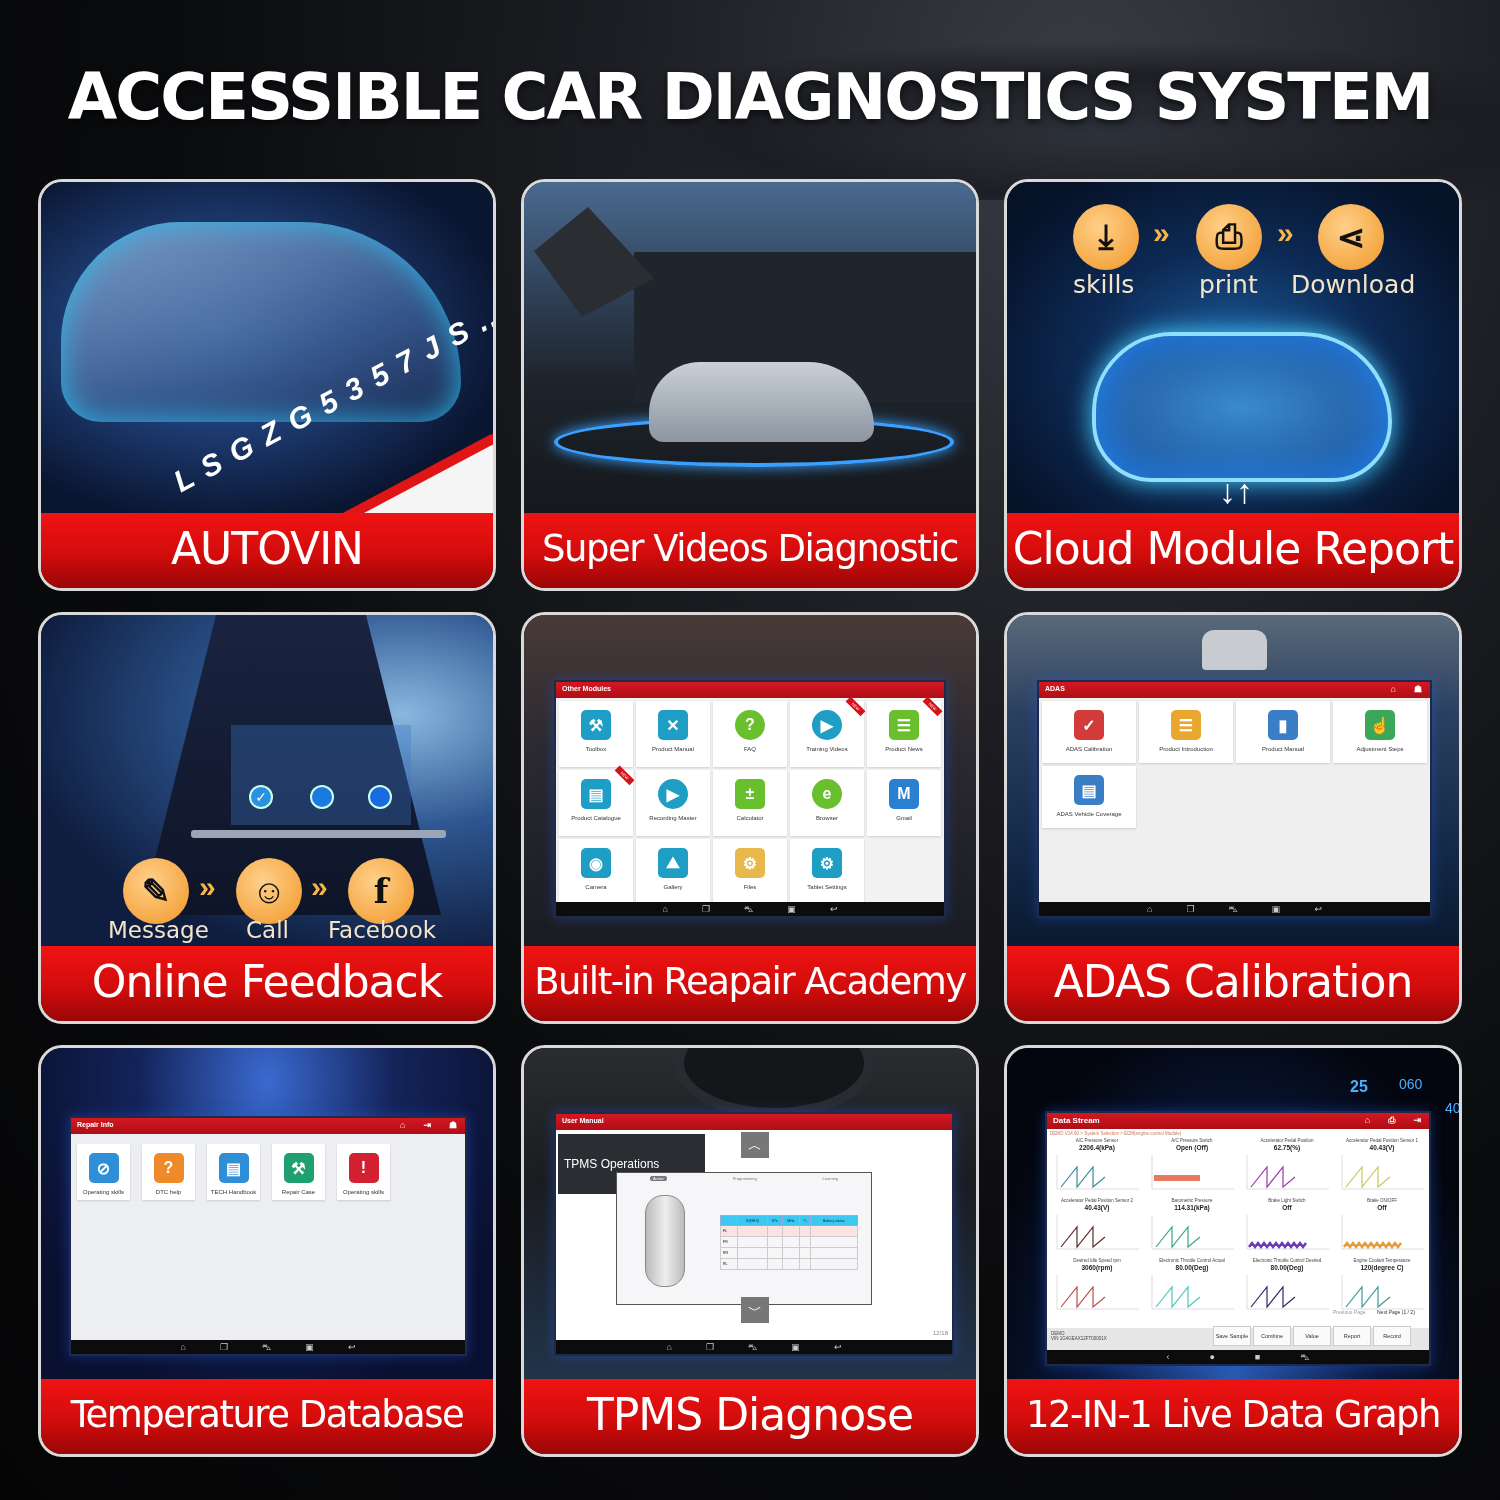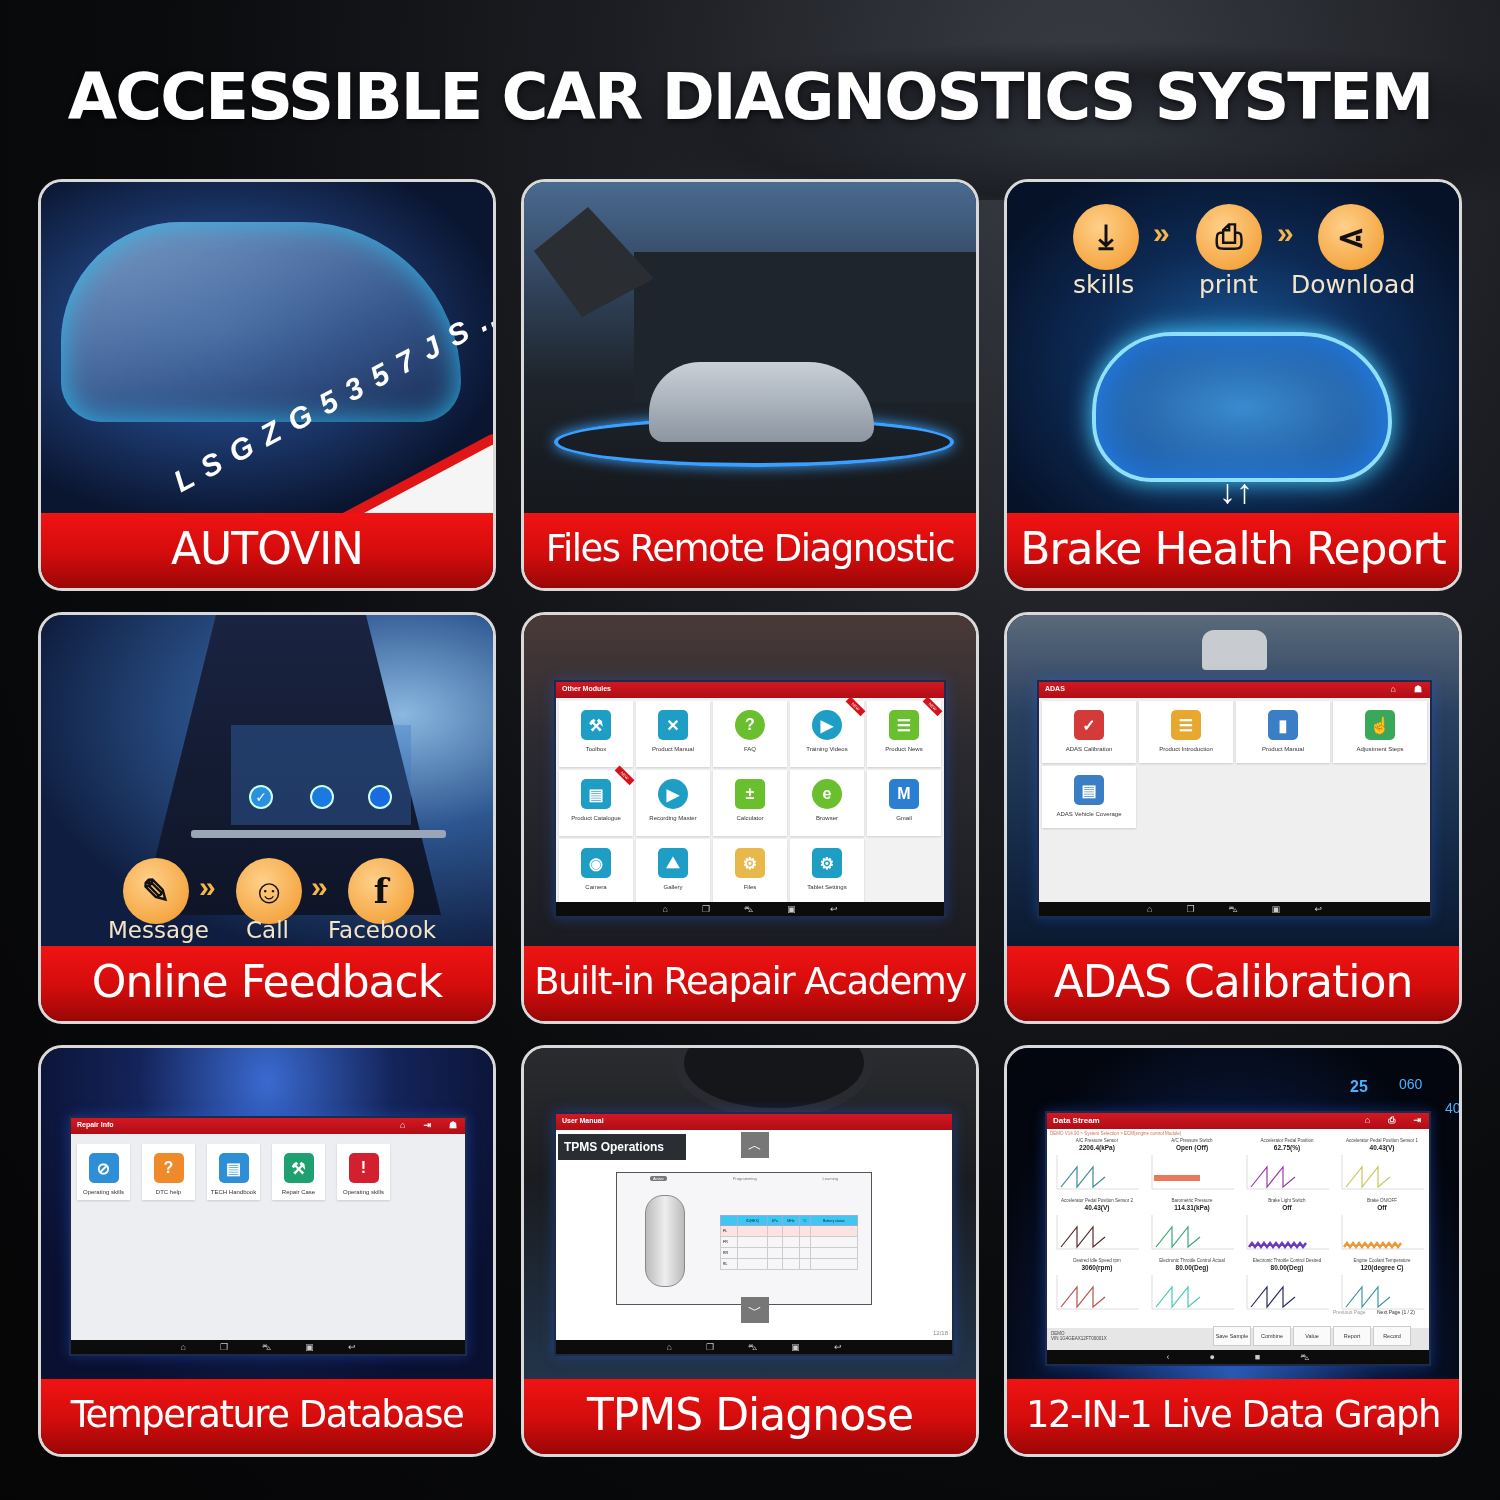--- a/index.html
+++ b/index.html
@@ -56,37 +56,37 @@
     <div class="label">AUTOVIN</div>
   </div>
 
   <div class="card" style="left:483px;top:0">
     <div class="scene" style="background:linear-gradient(#4a6a90 0%,#2e3f55 35%,#1e242c 60%,#15181c 100%)">
       <div style="position:absolute;left:110px;top:70px;width:345px;height:150px;background:#1f252c"></div>
       <div style="position:absolute;left:10px;top:25px;width:120px;height:110px;background:#2a2e33;clip-path:polygon(45% 0,100% 65%,40% 100%,0 40%)"></div>
       <div style="position:absolute;left:30px;top:235px;width:400px;height:50px;border-radius:50%;border:4px solid #3aa0ff;box-shadow:0 0 14px #3aa0ff"></div>
       <div style="position:absolute;left:125px;top:180px;width:225px;height:80px;border-radius:70px 90px 20px 20px;background:linear-gradient(#c9d0d8,#8c95a0)"></div>
     </div>
-    <div class="label sm">Files Remote Diagnostic</div>
+    <div class="label sm">Super Videos Diagnostic</div>
   </div>
 
   <div class="card" style="left:966px;top:0">
     <div class="scene" style="background:radial-gradient(ellipse at 50% 55%,#1c5fa0 0%,#0d2a55 45%,#061228 85%)">
       <div class="oc" style="left:66px;top:22px">⤓</div>
       <div class="chev" style="left:146px;top:34px">»</div>
       <div class="oc" style="left:189px;top:22px">⎙</div>
       <div class="chev" style="left:270px;top:34px">»</div>
       <div class="oc" style="left:311px;top:22px">⋖</div>
       <div class="otxt" style="left:66px;top:88px">skills</div>
       <div class="otxt" style="left:192px;top:88px">print</div>
       <div class="otxt" style="left:284px;top:88px">Download</div>
       <div style="position:absolute;left:85px;top:150px;width:300px;height:150px;border:4px solid #8fe0ff;border-radius:80px 90px 60px 60px;background:radial-gradient(#3a8ad0,#1a4a88);box-shadow:0 0 25px #4cf,0 0 50px #28f inset"></div>
       <div style="position:absolute;left:212px;top:290px;color:#fff;font-size:34px;font-weight:bold">↓↑</div>
     </div>
-    <div class="label">Brake Health Report</div>
+    <div class="label">Cloud Module Report</div>
   </div>
 
   <div class="card" style="left:0;top:433px">
     <div class="scene" style="background:radial-gradient(ellipse at 80% 30%,#8ab8e0 0%,#2d5690 35%,#0f1e40 75%)">
       <div style="position:absolute;left:100px;top:0;width:300px;height:300px;background:linear-gradient(#1a2340,#0e1528);clip-path:polygon(25% 0,75% 0,100% 100%,0 100%)"></div>
       <div style="position:absolute;left:190px;top:110px;width:180px;height:100px;background:rgba(60,120,200,.35)"></div>
       <div style="position:absolute;left:208px;top:170px;width:24px;height:24px;border-radius:50%;background:#2a90e0;border:2px solid #cfe;color:#fff;font-size:14px;text-align:center;line-height:20px">✓</div>
       <div style="position:absolute;left:269px;top:170px;width:24px;height:24px;border-radius:50%;background:#1a7ae0;border:2px solid #cfe"></div>
       <div style="position:absolute;left:327px;top:170px;width:24px;height:24px;border-radius:50%;background:#1a6ae0;border:2px solid #cfe"></div>
       <div style="position:absolute;left:150px;top:215px;width:255px;height:8px;background:#9aa5b5;border-radius:3px"></div>
@@ -263,21 +263,21 @@
       </div>
     </div>
     <div class="label sm">Temperature Database</div>
   </div>
 
   <div class="card" style="left:483px;top:866px">
     <div class="scene" style="background:linear-gradient(#2a2c30,#1a1c20 40%,#22344a)">
       <div style="position:absolute;left:150px;top:-40px;width:200px;height:110px;border-radius:50%;background:#15161a;border:10px solid #2a2b30"></div>
       <div class="tab" style="left:30px;top:64px;width:400px;height:244px;background:#fff">
         <div class="bar"><span>User Manual</span></div>
-        <div style="position:absolute;left:2px;top:20px;background:#2a2e33;color:#fff;font-size:12px;font-weight:bold;padding:6px 6px;width:128px">TPMS Operations</div>
+        <div style="position:absolute;left:2px;top:20px;background:#2a2e33;color:#fff;font-size:12px;font-weight:normal;padding:23px 6px;width:147px">TPMS Operations</div>
         <div style="position:absolute;left:185px;top:18px;width:28px;height:26px;background:#777;color:#fff;text-align:center;line-height:26px;font-size:14px">︿</div>
         <div style="position:absolute;left:60px;top:58px;width:256px;height:133px;border:1px solid #555;background:#f6f6f8">
           <div style="display:flex;justify-content:space-around;font-size:4px;color:#777;padding:3px 0">
             <span style="background:#777;color:#fff;border-radius:2px;padding:0 3px">Active</span>
             <span>Programming</span>
             <span>Learning</span>
           </div>
           <div style="position:absolute;left:28px;top:22px;width:40px;height:92px;border-radius:18px;background:linear-gradient(90deg,#bbb,#eee,#bbb);border:1px solid #888"></div>
           <table id="tpms-table" style="position:absolute;left:103px;top:42px;width:138px;border-collapse:collapse;font-size:3.5px">
               <tbody>

